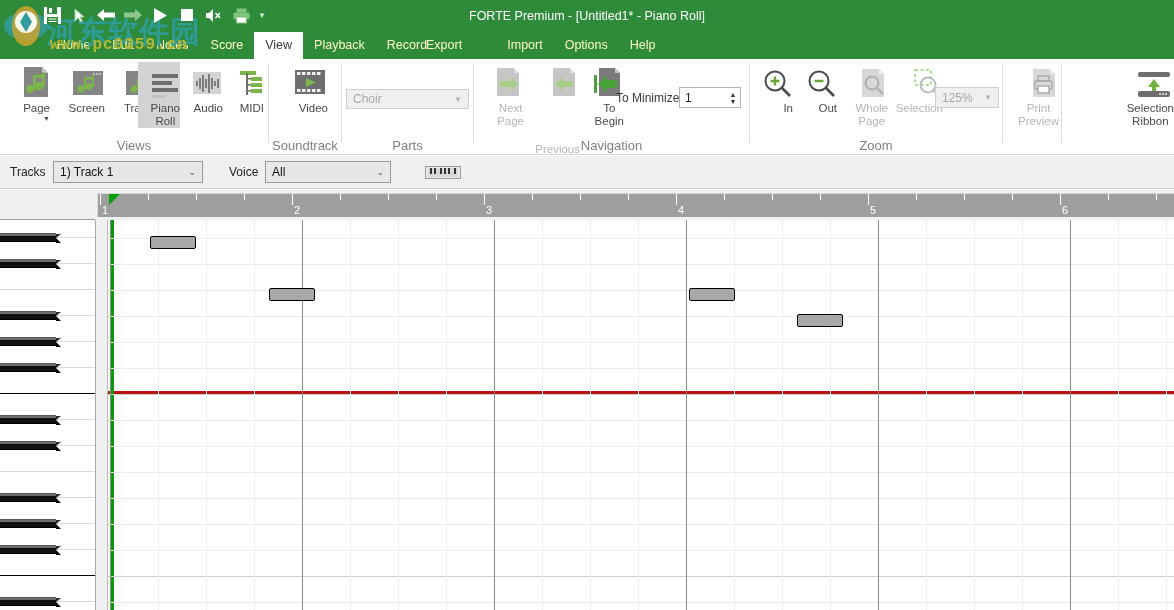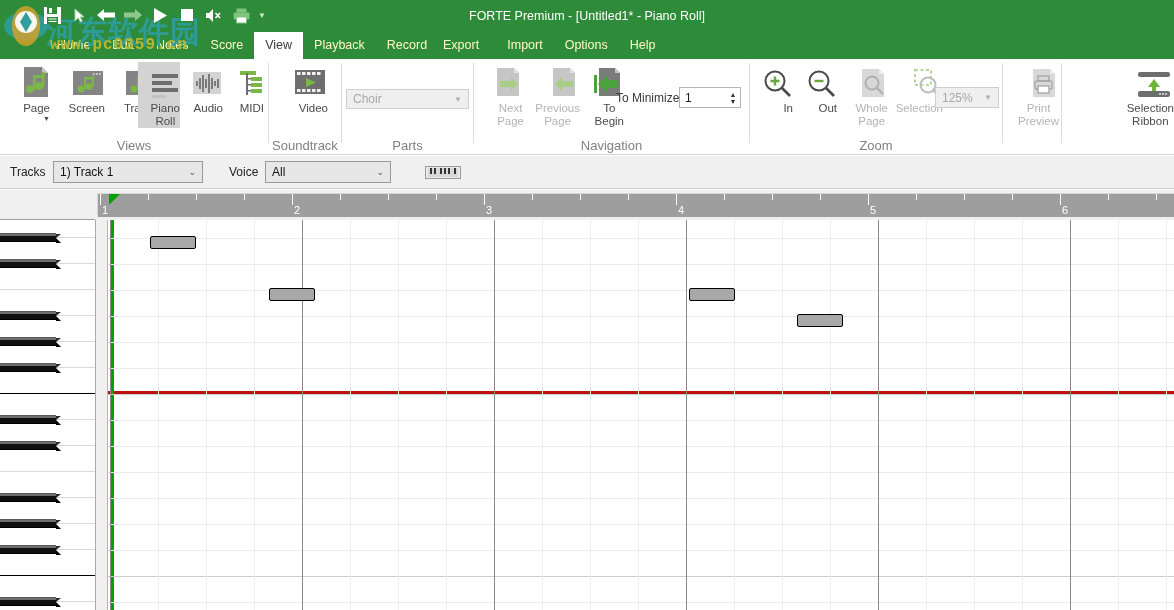--- a/index.html
+++ b/index.html
@@ -269,21 +269,21 @@
 </div>
 
 <div id="tabstrip">
     <div class="tab" style="left: 46px;">Home</div>
     <div class="tab" style="left: 101.344px;">Edit</div>
     <div class="tab" style="left: 144.891px;">Notes</div>
     <div class="tab" style="left: 199.547px;">Score</div>
     <div class="tab active" style="left: 254.203px;">View</div>
     <div class="tab" style="left: 303.078px;">Playback</div>
     <div class="tab" style="left: 375.812px;">Record</div>
-    <div class="tab" style="left: 432px;">Export</div>
+    <div class="tab" style="left: 415px;">Export</div>
     <div class="tab" style="left: 496.25px;">Import</div>
     <div class="tab" style="left: 553.688px;">Options</div>
     <div class="tab" style="left: 618.781px;">Help</div>
   </div>
 
 <div id="ribbon">
 
   <div class="grp" style="left:0;width:268px;">
     <div class="rbtn" style="left:8px;width:42px;">
       <div class="ic">
@@ -430,21 +430,21 @@
           <path d="M24 3 L29 8 L24 8 Z" fill="#e2e2e2"></path>
           <path d="M10 16 L21 16 L21 12 L28 19 L21 26 L21 22 L10 22 Z" fill="#a8cd87"></path>
         </svg>
       </div>
       <div class="lb">
         <span>Next</span><br>
         <span>Page</span>
       </div>
     </div>
 
-    <div class="rbtn disabled" style="left:50px;width:56px;">
+    <div class="rbtn disabled" style="left:50px;width:56px;gap:41px;">
       <div class="ic">
         <svg width="34" height="34" viewBox="0 0 34 34">
           <path d="M7 3 L24 3 L29 8 L29 31 L7 31 Z" fill="#c6c6c6"></path>
           <path d="M24 3 L29 8 L24 8 Z" fill="#e2e2e2"></path>
           <path d="M27 16 L16 16 L16 12 L9 19 L16 26 L16 22 L27 22 Z" fill="#a8cd87"></path>
         </svg>
       </div>
       <div class="lb">
         <span>Previous</span><br>
         <span>Page</span>

